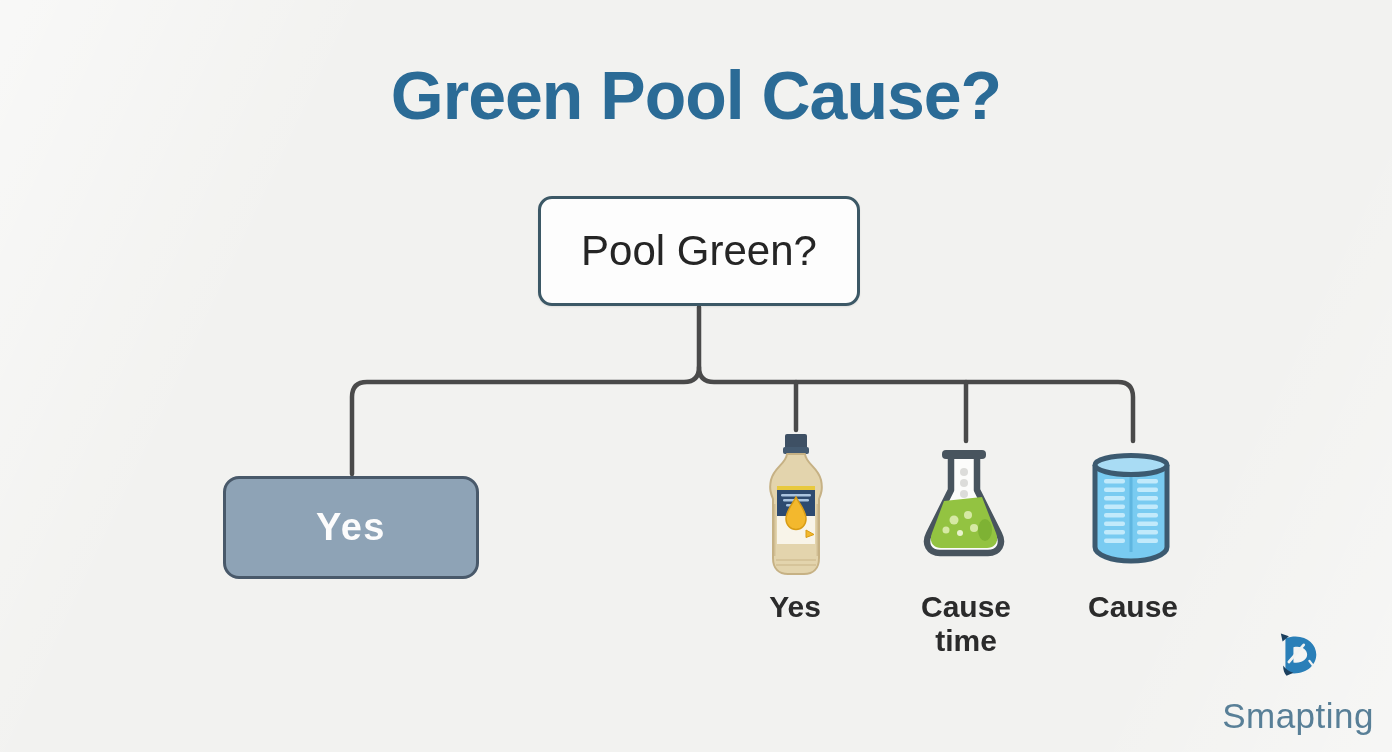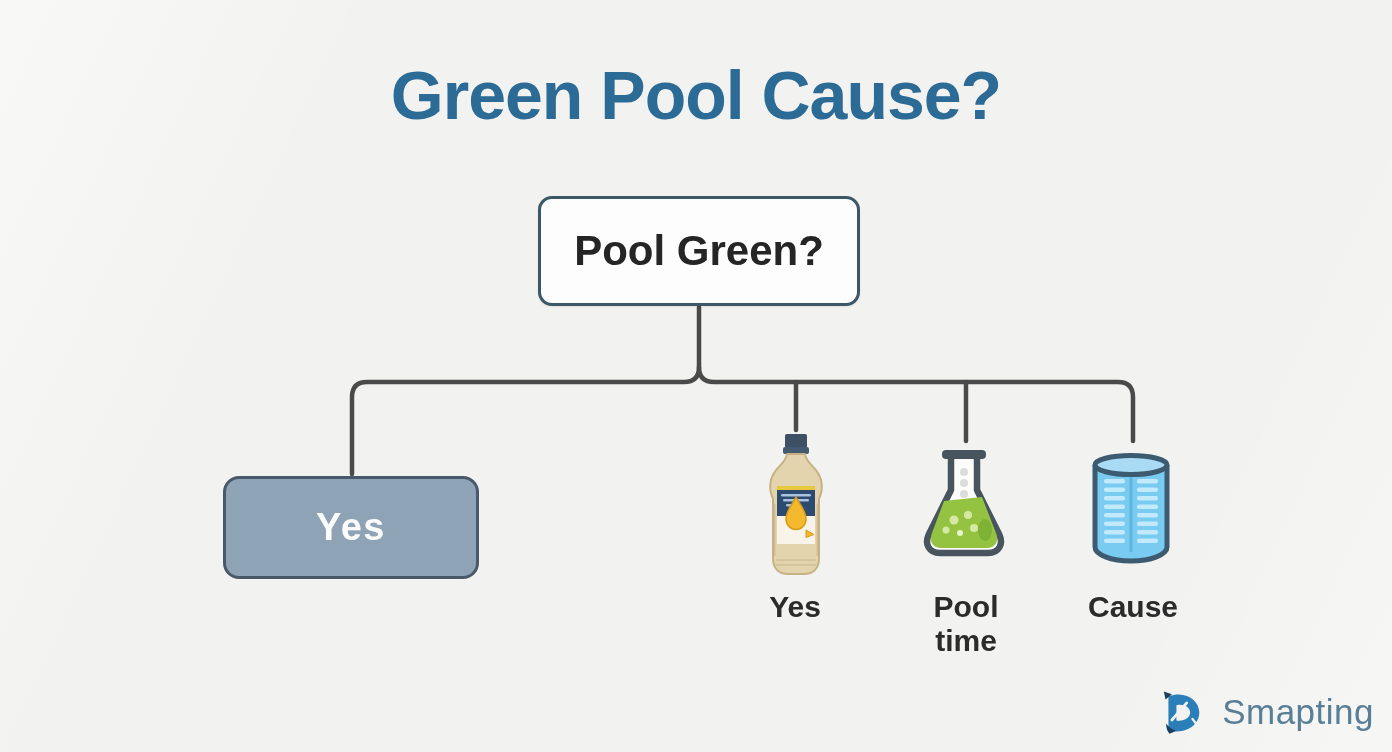--- a/index.html
+++ b/index.html
@@ -41,21 +41,21 @@
     width:1392px;height:752px;
   }
   .node-root{
     position:absolute;
     left:538px;top:196px;
     width:322px;height:110px;
     background:#fdfdfd;
     border:3px solid var(--root-border);
     border-radius:14px;
     display:flex;align-items:center;justify-content:center;
-    font-size:42px;font-weight:bold;color:#252525;
+    font-size:42px;font-weight:normal;color:#252525;
     box-shadow:0 1px 2px rgba(0,0,0,0.08);
   }
   .node-yes{
     position:absolute;
     left:223px;top:476px;
     width:256px;height:103px;
     background:var(--yes-box-fill);
     border:3px solid var(--yes-box-border);
     border-radius:16px;
     display:flex;align-items:center;justify-content:center;
@@ -74,21 +74,21 @@
     font-size:30px;font-weight:bold;
     line-height:1.12;
     color:var(--label-text);
   }
   .leaf-label.l0{left:740px;}
   .leaf-label.l1{left:911px;}
   .leaf-label.l2{left:1078px;}
   .brand{
     position:absolute;
     right:18px;bottom:16px;
-    display:flex;align-items:center;gap:18px;
+    display:flex;align-items:center;gap:18px;flex-direction:column;
   }
   .brand-mark{width:46px;height:48px;}
   .brand-name{
     font-size:35px;
     color:var(--brand-text);
     letter-spacing:0.5px;
   }
 </style>
 </head>
 <body>
@@ -160,21 +160,21 @@
     <rect x="47" y="52.5" width="21" height="4.5" rx="2" fill="#c2eafb"></rect>
     <rect x="47" y="61" width="21" height="4.5" rx="2" fill="#c2eafb"></rect>
     <rect x="47" y="69.5" width="21" height="4.5" rx="2" fill="#c2eafb"></rect>
     <rect x="47" y="78" width="21" height="4.5" rx="2" fill="#c2eafb"></rect>
     <rect x="47" y="86.5" width="21" height="4.5" rx="2" fill="#c2eafb"></rect>
     <rect x="39.5" y="24" width="3" height="76" fill="#5fb6e0"></rect>
     <ellipse cx="41" cy="13" rx="36" ry="9.5" fill="#a9dcf4" stroke="#3c5a70" stroke-width="5"></ellipse>
   </svg>
 
   <div class="leaf-label l0">Yes</div>
-  <div class="leaf-label l1">Pool time</div>
+  <div class="leaf-label l1">Cause time</div>
   <div class="leaf-label l2">Cause</div>
 
   <div class="brand">
     <svg class="brand-mark" viewBox="0 0 40 42">
       <path fill-rule="evenodd" fill="#2a7fb8" d="M9 7 C25 2 36 11 36 21.5 C36 32 25 41 9 37 Z M16 15 C23 13.5 28 17 28 21.5 C28 26 23 29.5 16 28.5 Z"></path>
       <path d="M5 3 L12 5.5 L6.5 10 Z" fill="#1b3f5e"></path>
       <path d="M7 31 C9.5 34.5 12.5 36.5 16 37.5 L10 40 C8 38 7 35 7 31 Z" fill="#1b3f5e"></path>
       <path d="M12 28 L25 13" stroke="#f2f2f0" stroke-width="2.4" stroke-linecap="round"></path>
       <path d="M30 27 L33 31" stroke="#f2f2f0" stroke-width="2" stroke-linecap="round"></path>
     </svg>

